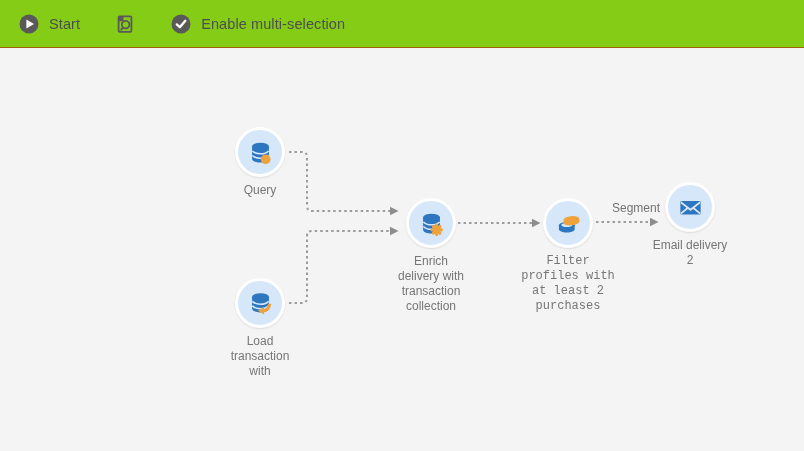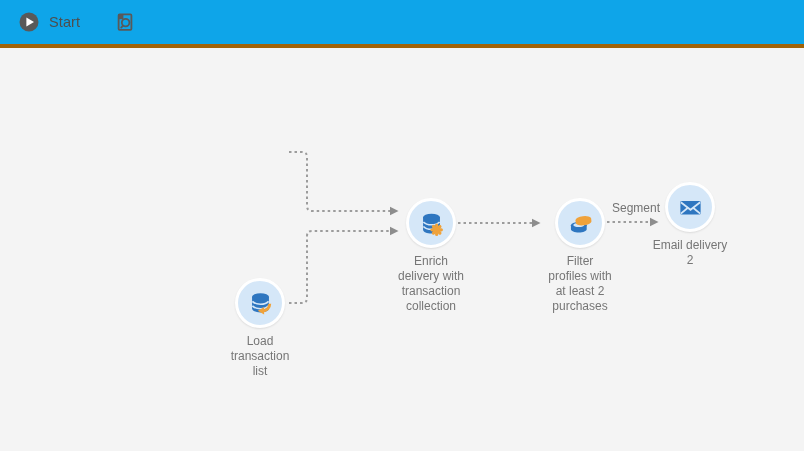--- a/index.html
+++ b/index.html
@@ -4,21 +4,21 @@
 <style>
   html, body { margin: 0; padding: 0; }
   body {
     width: 804px; height: 451px; overflow: hidden;
     font-family: "Liberation Sans", "DejaVu Sans", sans-serif;
     background: #f4f4f4;
     -webkit-font-smoothing: antialiased;
   }
   
   .toolbar {
-    height: 48px; background: #0ea5e9; border-bottom: 4px solid #a16207;
+    height: 48px; background: #84cc16; border-bottom: 1px solid #a16207;
     display: flex; align-items: center; padding: 0 0 0 18px; column-gap: 34px;
     box-sizing: border-box;
   }
   .toolbar-btn {
     display: flex; align-items: center; column-gap: 9px;
     background: none; border: none; padding: 0; cursor: pointer;
     font-family: inherit;
   }
   .toolbar-btn .tb-label {
     font-size: 14.5px; color: #4e4e4e; letter-spacing: .1px;
@@ -73,20 +73,27 @@
 
   <button class="toolbar-btn">
     <svg width="22" height="22" viewBox="0 0 22 22">
       <rect x="4.6" y="3.4" width="12.8" height="15.4" rx="1" fill="none" stroke="#595959" stroke-width="1.8"></rect>
       <path d="M4.6 3.4 h4.8 v4.8 h-4.8 Z" fill="#595959"></path>
       <circle cx="11.6" cy="11.6" r="3.8" fill="none" stroke="#595959" stroke-width="1.8"></circle>
       <line x1="9" y1="14.6" x2="7.2" y2="16.6" stroke="#595959" stroke-width="1.8" stroke-linecap="round"></line>
     </svg>
   </button>
 
+  <button class="toolbar-btn">
+    <svg width="22" height="22" viewBox="0 0 22 22">
+      <circle cx="11" cy="11" r="9.5" fill="#595959"></circle>
+      <path d="M6.8 11.4 L9.8 14.2 L15.3 7.8" fill="none" stroke="#ffffff" stroke-width="2.4" stroke-linecap="round" stroke-linejoin="round"></path>
+    </svg>
+    <span class="tb-label">Enable multi-selection</span>
+  </button>
 
 </div>
 
 <div class="canvas">
 
   <svg class="connector-layer" viewBox="0 0 804 402">
     <g>
       <path class="wire" d="M289 104 L302 104 Q307 104 307 109 L307 158 Q307 163 312 163 L390 163"></path>
       <path class="head" d="M390 158.8 L390 167.2 L398.5 163 Z"></path>
     </g>
@@ -99,35 +106,47 @@
       <path class="head" d="M532 170.8 L532 179.2 L540.5 175 Z"></path>
     </g>
     <g>
       <path class="wire" d="M596 174 L650 174"></path>
       <path class="head" d="M650 169.8 L650 178.2 L658.5 174 Z"></path>
     </g>
   </svg>
 
   <span class="edge-label" style="left:595px; top:153px; width:65px; text-align:right;">Segment</span>
 
+  <div class="node" style="left:200px; top:79px;">
+    <div class="node-circle">
+      <svg width="27" height="27" viewBox="0 0 24 24">
+        <path d="M4.5 6.5 v11 c0 1.9 3.4 3.4 7.5 3.4 s7.5 -1.5 7.5 -3.4 v-11 Z" fill="#2e76c0"></path>
+        <ellipse cx="12" cy="6.5" rx="7.5" ry="3.1" fill="#2e76c0"></ellipse>
+        <path d="M4.8 10.6 c1.3 1.5 4 2.5 7.2 2.5 s5.9 -1 7.2 -2.5" fill="none" stroke="#d5e7f8" stroke-width="1.4"></path>
+        <path d="M4.8 14.6 c1.3 1.5 4 2.5 7.2 2.5 s5.9 -1 7.2 -2.5" fill="none" stroke="#d5e7f8" stroke-width="1.4"></path>
+        <circle cx="16.6" cy="18" r="4.3" fill="#efa23b"></circle>
+      </svg>
+    </div>
+    <div class="node-label">Query</div>
+  </div>
 
   <div class="node" style="left:200px; top:230px;">
     <div class="node-circle">
       <svg width="27" height="27" viewBox="0 0 24 24">
         <path d="M4.5 6 v10.5 c0 1.9 3.4 3.4 7.5 3.4 s7.5 -1.5 7.5 -3.4 v-10.5 Z" fill="#2e76c0"></path>
         <ellipse cx="12" cy="6" rx="7.5" ry="3.1" fill="#2e76c0"></ellipse>
         <path d="M4.8 10.1 c1.3 1.5 4 2.5 7.2 2.5 s5.9 -1 7.2 -2.5" fill="none" stroke="#d5e7f8" stroke-width="1.4"></path>
         <path d="M4.8 14.1 c1.3 1.5 4 2.5 7.2 2.5 s5.9 -1 7.2 -2.5" fill="none" stroke="#d5e7f8" stroke-width="1.4"></path>
         <path d="M20.2 12.2 a6.3 6.3 0 0 1 -6.5 6.4" fill="none" stroke="#efa23b" stroke-width="2.6"></path>
         <path d="M15.2 15.2 L15.2 21.8 L9.6 18.5 Z" fill="#efa23b"></path>
       </svg>
     </div>
     <div class="node-label">Load
 transaction
-list</div>
+with</div>
   </div>
 
   <div class="node" style="left:371px; top:150px;">
     <div class="node-circle">
       <svg width="27" height="27" viewBox="0 0 24 24">
         <path d="M4.5 6.5 v11 c0 1.9 3.4 3.4 7.5 3.4 s7.5 -1.5 7.5 -3.4 v-11 Z" fill="#2e76c0"></path>
         <ellipse cx="12" cy="6.5" rx="7.5" ry="3.1" fill="#2e76c0"></ellipse>
         <path d="M4.8 10.6 c1.3 1.5 4 2.5 7.2 2.5 s5.9 -1 7.2 -2.5" fill="none" stroke="#d5e7f8" stroke-width="1.4"></path>
         <path d="M4.8 14.6 c1.3 1.5 4 2.5 7.2 2.5 s5.9 -1 7.2 -2.5" fill="none" stroke="#d5e7f8" stroke-width="1.4"></path>
         <g stroke="#efa23b" stroke-width="2.8" stroke-linecap="round">
@@ -137,21 +156,21 @@
           <line x1="13.7" y1="20.5" x2="19.5" y2="14.7"></line>
         </g>
       </svg>
     </div>
     <div class="node-label">Enrich
 delivery with
 transaction
 collection</div>
   </div>
 
-  <div class="node" style="left:520px; top:150px;">
+  <div class="node" style="left:508px; top:150px;font-family:Liberation Mono, monospace;">
     <div class="node-circle">
       <svg width="27" height="27" viewBox="0 0 24 24">
         <path d="M3.5 13.5 v3.6 c0 1.6 3.1 2.9 7 2.9 s7 -1.3 7 -2.9 v-3.6 Z" fill="#2e76c0"></path>
         <ellipse cx="10.5" cy="13.5" rx="7" ry="2.9" fill="#2e76c0"></ellipse>
         <ellipse cx="10.5" cy="13.3" rx="4.9" ry="1.8" fill="#d5e7f8"></ellipse>
         <g transform="rotate(-7 14.5 8.5)">
           <path d="M7.5 8.5 v2.2 c0 1.7 3.1 3 7 3 s7 -1.3 7 -3 v-2.2 Z" fill="#efa23b"></path>
           <ellipse cx="14.5" cy="8.5" rx="7" ry="3" fill="#efa23b"></ellipse>
         </g>
       </svg>

